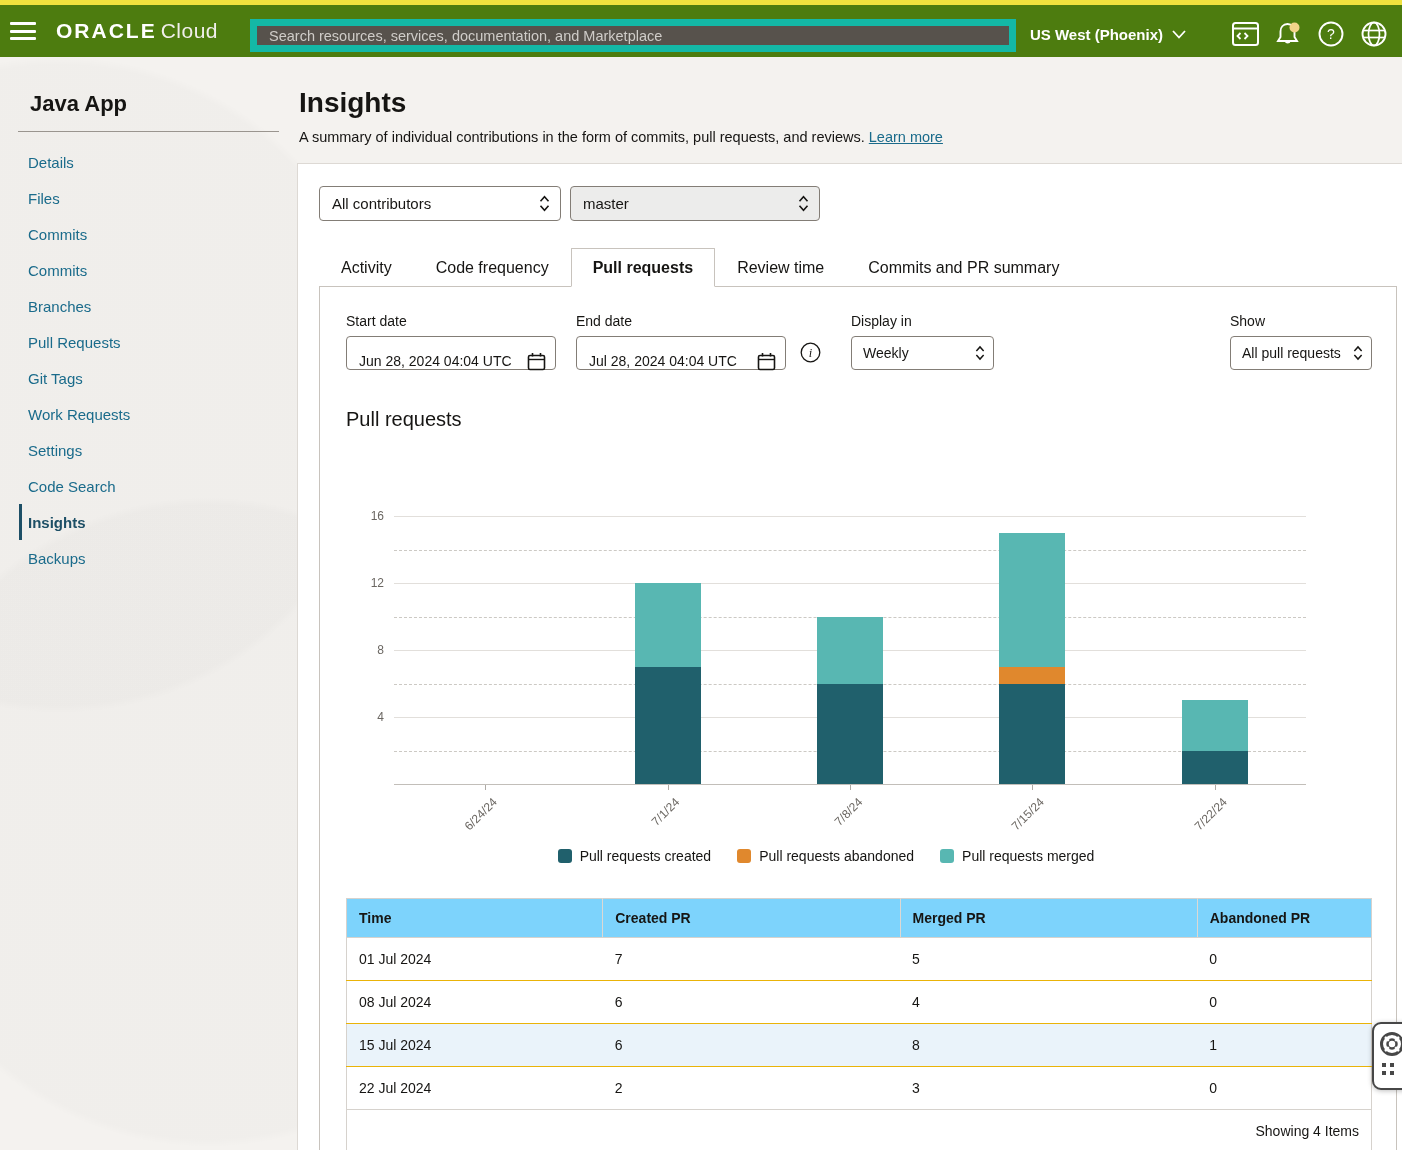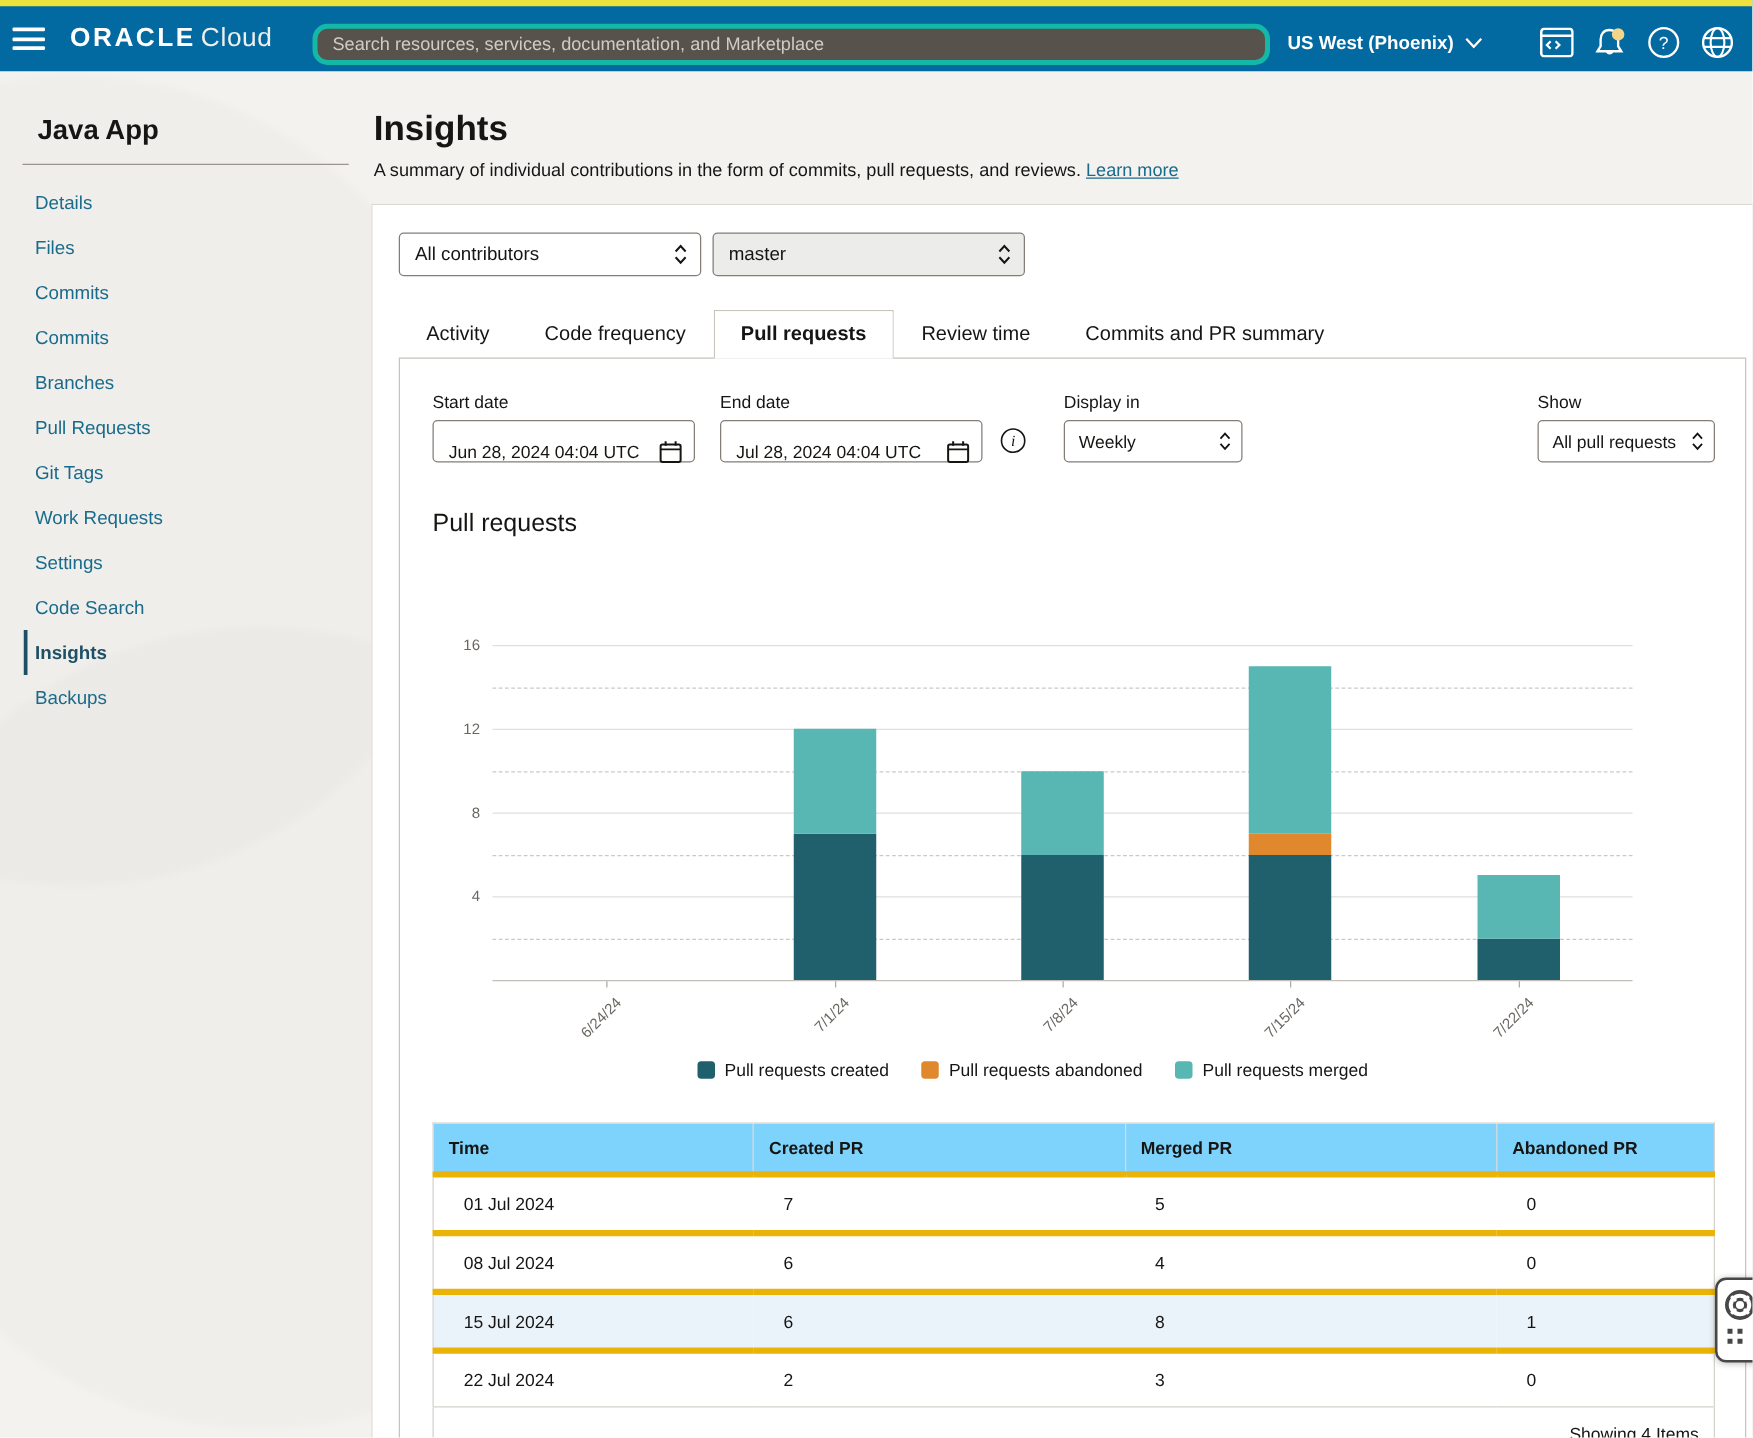--- a/index.html
+++ b/index.html
@@ -1,28 +1,28 @@
 <!DOCTYPE html>
 <html><head>
 <meta charset="utf-8">
 <style>
   * { box-sizing: border-box; margin: 0; padding: 0; }
   html,body { width:1402px; height:1150px; overflow:hidden; }
   body { font-family:"Liberation Sans", sans-serif; background:#f4f2ef; color:#161513; position:relative; }
 
   
-  .topbar { position:absolute; top:0; left:0; width:1402px; height:57px; background:#0369a1;
+  .topbar { position:absolute; top:0; left:0; width:1402px; height:57px; background:#4d7c0f;
             border-top:5px solid #f0e23e; display:flex; align-items:center; z-index:50; }
   .hamburger { width:26px; height:18px; margin-left:10px; display:flex; flex-direction:column; justify-content:space-between; cursor:pointer; }
   .hamburger span { display:block; height:3px; background:#fff; border-radius:1px; }
   .brand { margin-left:20px; color:#fff; font-size:21px; letter-spacing:1px; white-space:nowrap; }
   .brand b { font-weight:bold; letter-spacing:2px; }
   .brand .light { font-weight:normal; color:#f1efec; margin-left:4px; letter-spacing:0.5px; }
   .search-wrap { position:absolute; left:250px; top:14px; }
-  .search-input { width:766px; height:33px; background:#57524c; border:4px solid #14b8a6; border-radius:12px;
+  .search-input { width:766px; height:33px; background:#57524c; border:7px solid #14b8a6; border-radius:0;
                   color:#e8e6e3; font-size:14.5px; padding:0 12px; font-family:"Liberation Sans",sans-serif; }
   .search-input::placeholder { color:#cfccc8; opacity:1; }
   .topbar-right { position:absolute; right:14px; top:9px; height:40px; display:flex; align-items:center; }
   .region { color:#fff; font-size:15px; font-weight:bold; display:flex; align-items:center; gap:9px; margin-right:30px; cursor:pointer; }
   .tb-icon { width:28px; height:28px; margin-left:15px; display:flex; align-items:center; justify-content:center; cursor:pointer; position:relative; }
 
   
   .sidebar { position:absolute; left:0; top:57px; width:297px; bottom:0; background:#f4f2ef; z-index:5;
              background-image: radial-gradient(circle at 20% 30%, rgba(0,0,0,0.015) 0 40%, transparent 41%),
                                radial-gradient(circle at 70% 70%, rgba(0,0,0,0.015) 0 40%, transparent 41%); }
@@ -85,21 +85,21 @@
 
   .legend { width:960px; display:flex; justify-content:center; gap:26px; margin-top:12px; }
   .legend-item { display:flex; align-items:center; gap:8px; font-size:14px; color:#161513; }
   .legend-swatch { width:14px; height:14px; border-radius:3px; display:inline-block; }
 
   
   .pr-table { width:100%; border-collapse:collapse; margin-top:34px; border:1px solid #d6d2cd; font-size:14px; }
   .pr-table th { text-align:left; font-weight:bold; padding:11px 12px; border-right:1px solid #dcd8d3;
                  border-bottom:1px solid #d6d2cd; background:#7dd3fc; }
   .pr-table th:last-child { border-right:none;margin-left:28px; }
-  .pr-table td { padding:13px 24px; border-top:5px solid #eab308; }
+  .pr-table td { padding:13px 12px; border-top:1px solid #eab308; }
   .pr-table tr.hl td { background:#eaf3fa; }
   .pr-table .foot-row td { text-align:right; border-top:1px solid #d6d2cd; padding:13px 12px; }
 
   
   .float-widget { position:absolute; right:-16px; top:1022px; width:46px; height:68px; background:#fff;
                   border:2px solid #474747; border-radius:9px; z-index:60; box-shadow:0 1px 5px rgba(0,0,0,.25);
                   display:flex; flex-direction:column; align-items:flex-start; padding:7px 0 0 5px; }
   .dots-grid { display:grid; grid-template-columns:repeat(2,4px); grid-gap:4px; margin:6px 0 0 3px; }
   .dots-grid i { width:4px; height:4px; background:#474747; display:block; }
 

